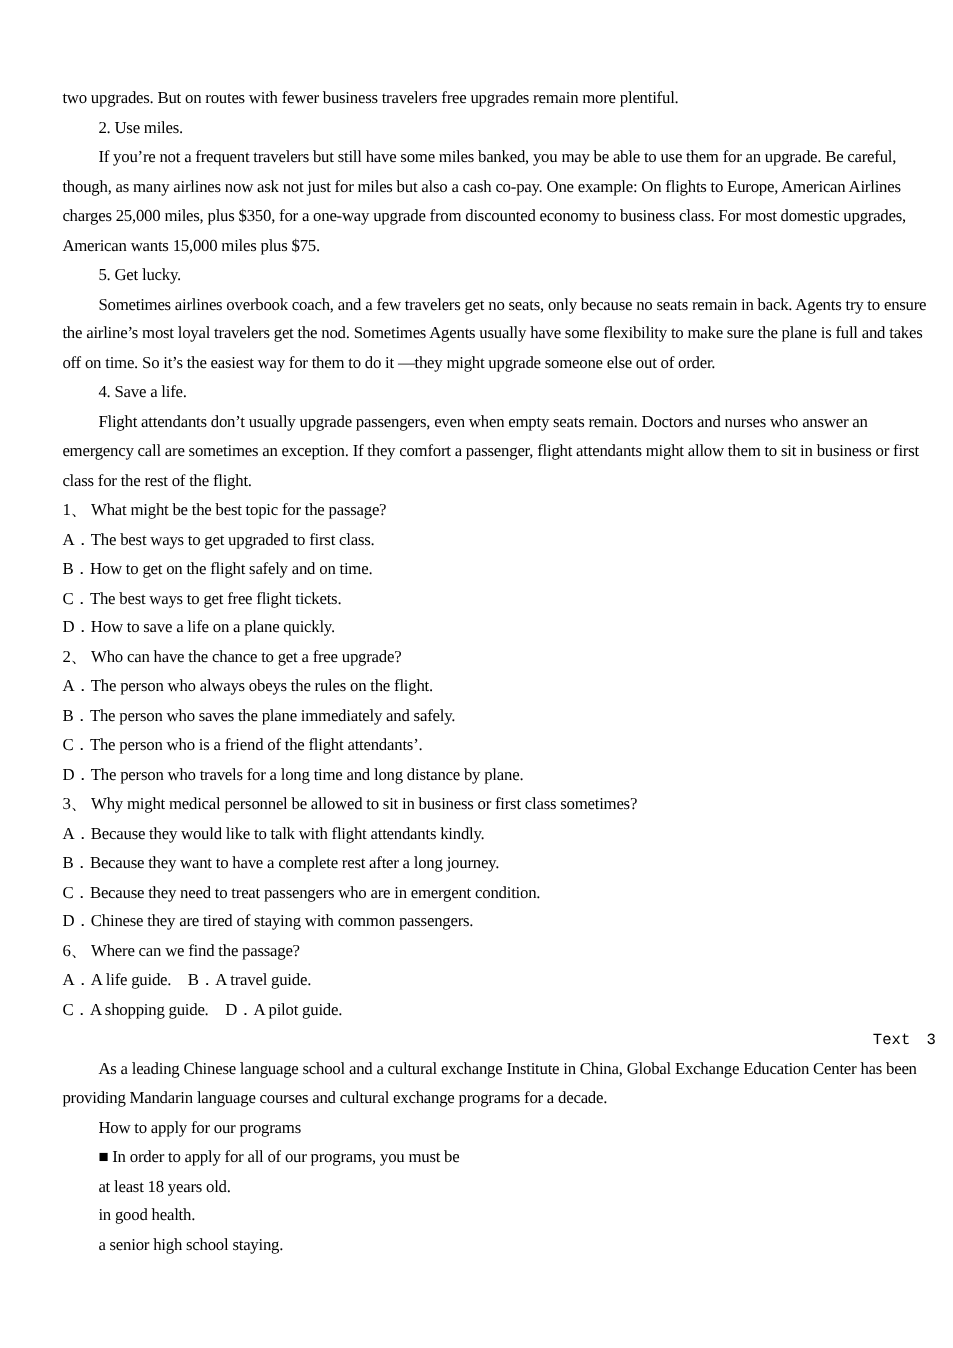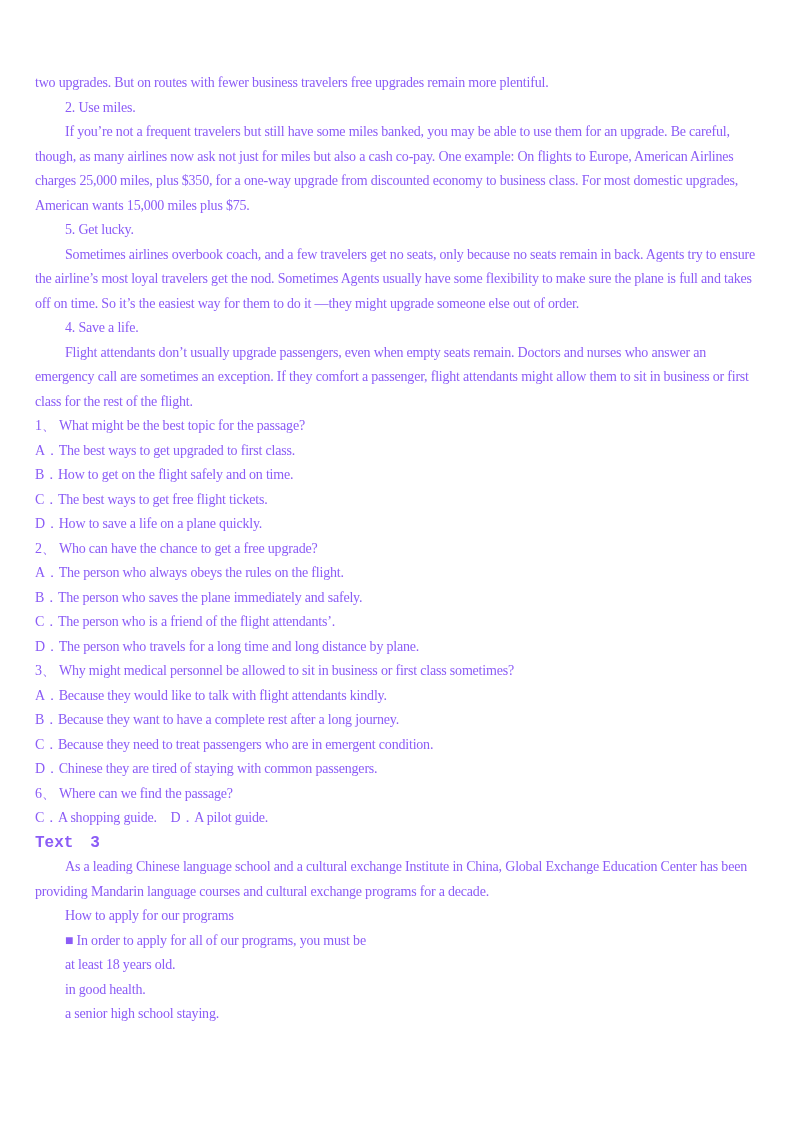--- a/index.html
+++ b/index.html
@@ -10,41 +10,41 @@
   .page {
     position: relative;
     width: 794px;
     height: 1123px;
     background: #ffffff;
     overflow: hidden;
   }
   .doc {
     position: absolute;
     top: 71px;
-    left: 35px;
+    left: 52px;
     width: 728px;
-    color: #8b5cf6;
+    color: #000000;
     font-family: "Liberation Serif", "DejaVu Serif", serif;
     font-size: 14px;
     line-height: 24.5px;
     letter-spacing: -0.2px;
   }
   .doc p {
     margin: 0;
     white-space: pre-wrap;
   }
   .indent {
     text-indent: 30px;
   }
   .text3-heading {
     margin: 0;
-    text-align: left;
+    text-align: right;
     font-family: "Liberation Mono", "DejaVu Sans Mono", monospace;
-    font-weight: 700;
-    font-size: 16px;
+    font-weight: 400;
+    font-size: 13px;
     line-height: 24.5px;
     letter-spacing: 0;
     word-spacing: 0.45em;
     white-space: pre-wrap;
   }
 </style>
 </head>
 <body>
 
 <div class="page">
@@ -73,20 +73,21 @@
     <p>C．The person who is a friend of the flight attendants’.</p>
     <p>D．The person who travels for a long time and long distance by plane.</p>
 
     <p>3、 Why might medical personnel be allowed to sit in business or first class sometimes?</p>
     <p>A．Because they would like to talk with flight attendants kindly.</p>
     <p>B．Because they want to have a complete rest after a long journey.</p>
     <p>C．Because they need to treat passengers who are in emergent condition.</p>
     <p>D．Chinese they are tired of staying with common passengers.</p>
 
     <p>6、 Where can we find the passage?</p>
+    <p>A．A life guide.　B．A travel guide.</p>
     <p>C．A shopping guide.　D．A pilot guide.</p>
 
     <p class="text3-heading">Text 3</p>
 
     <p class="indent">As a leading Chinese language school and a cultural exchange Institute in China, Global Exchange Education Center has been providing Mandarin language courses and cultural exchange programs for a decade.</p>
     <p class="indent">How to apply for our programs</p>
     <p class="indent">■ In order to apply for all of our programs, you must be</p>
     <p class="indent">at least 18 years old.</p>
     <p class="indent">in good health.</p>
     <p class="indent">a senior high school staying.</p>

